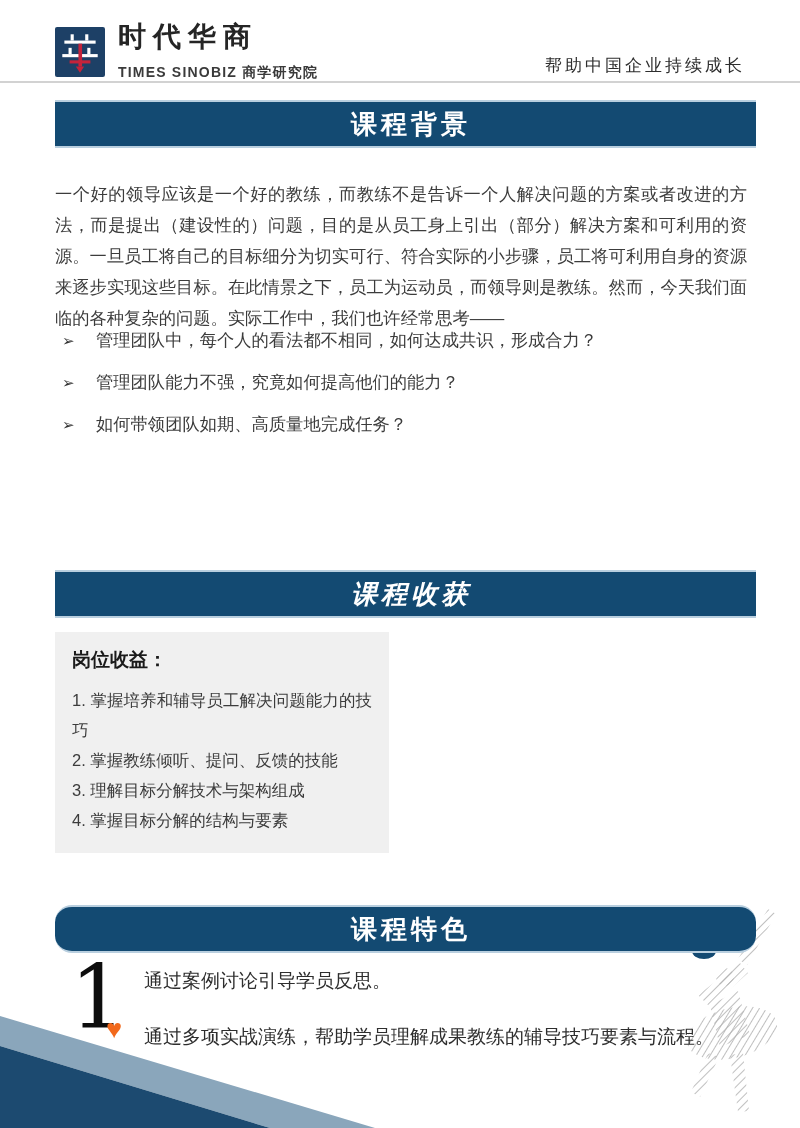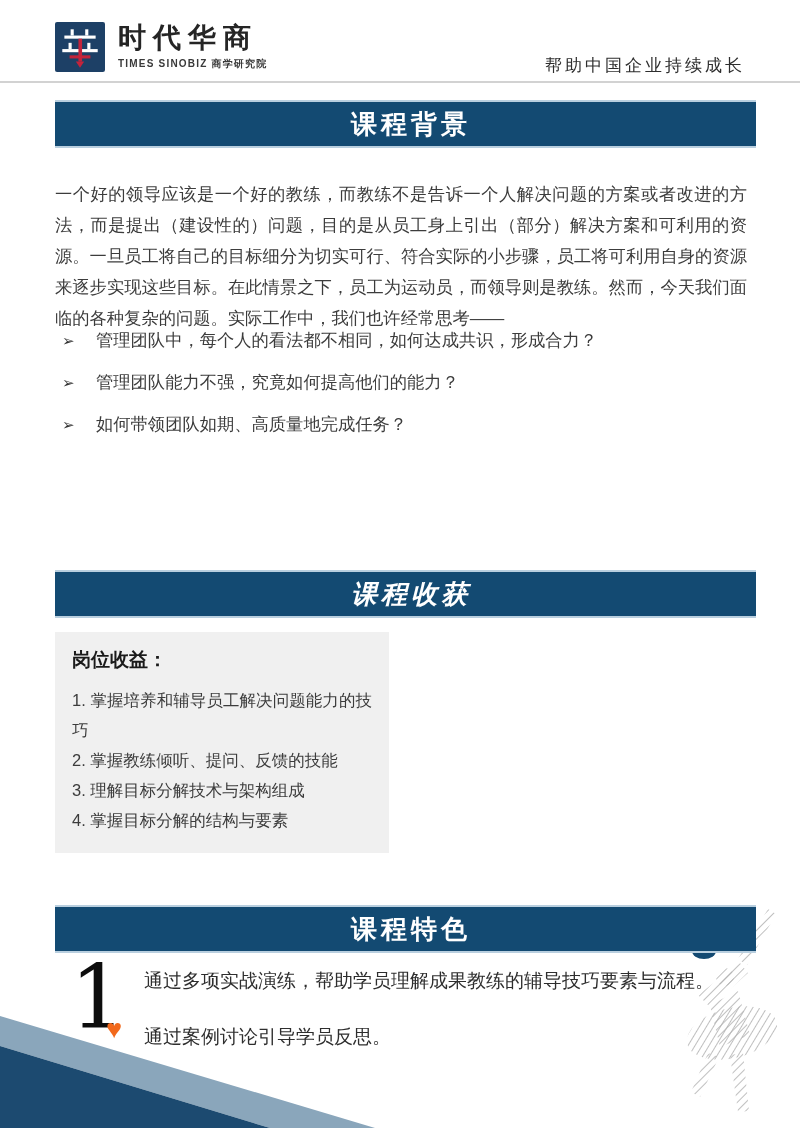--- a/index.html
+++ b/index.html
@@ -7,34 +7,34 @@
     position:relative; width:800px; height:1128px; margin:0 auto;
     background:#ffffff; overflow:hidden;
     font-family:"Liberation Sans", sans-serif; color:#3c3c3c;
   }
 
   
   .header-logo { position:absolute; left:55px; top:22px; display:flex; align-items:center; }
   .logo-mark { width:50px; height:50px; display:block; }
   .brand-block { margin-left:13px; }
   .brand-name { font-size:28px; font-weight:bold; color:#252525; letter-spacing:7px; line-height:30px; }
-  .brand-sub { font-size:10px; font-weight:bold; color:#3a3a3a; letter-spacing:1.2px; margin-top:4px; }
+  .brand-sub { font-size:14px; font-weight:bold; color:#3a3a3a; letter-spacing:1.2px; margin-top:12px; }
   .slogan { position:absolute; right:55px; top:54px; font-size:17px; color:#2e2e2e; letter-spacing:3px; font-weight:500; }
   .divider { position:absolute; left:0; top:81px; width:800px; height:2px; background:#d2d2d2; }
 
   
   .banner {
     position:absolute; left:55px; width:690px; height:44px;
     background:#134a72; border-top:2px solid #b9cfdf; border-bottom:2px solid #b9cfdf;
     display:flex; align-items:center; justify-content:center;
     color:#ffffff; font-size:26px; font-weight:bold; letter-spacing:4px; z-index:2;padding-left:11px;
   }
   .banner-bg { top:100px; }
   .banner-gains { top:570px;font-style:italic; }
-  .banner-features { top:905px; }
+  .banner-features { top:905px;border-radius:17px; }
 
   
   .para { position:absolute; left:55px; width:692px; font-size:17.3px; line-height:31px; text-align:justify; color:#3c3c3c; z-index:2;margin-top:15px; }
   .para-1 { top:164px; }
   .para-2 { top:428px; }
 
   .bullets { position:absolute; left:62px; top:325px; width:680px; z-index:2; }
   .bullet-row { display:flex; margin-bottom:11px; font-size:17.3px; line-height:30px; }
   .bullet-marker { width:34px; flex:0 0 34px; color:#333; font-size:15px; padding-top:1px; }
 
@@ -138,18 +138,18 @@
   </div>
 
   <div class="banner banner-features">课程特色</div>
 
   <div class="features">
     <div class="feature-num-wrap">
       <span class="feature-num">1</span>
       <span class="feature-heart">♥</span>
     </div>
     <div class="feature-texts">
+      <div class="feature-line">通过案例讨论引导学员反思。</div>
       <div class="feature-line">通过多项实战演练，帮助学员理解成果教练的辅导技巧要素与流程。</div>
-      <div class="feature-line">通过案例讨论引导学员反思。</div>
     </div>
   </div>
 
 </div>
 
 </body></html>

